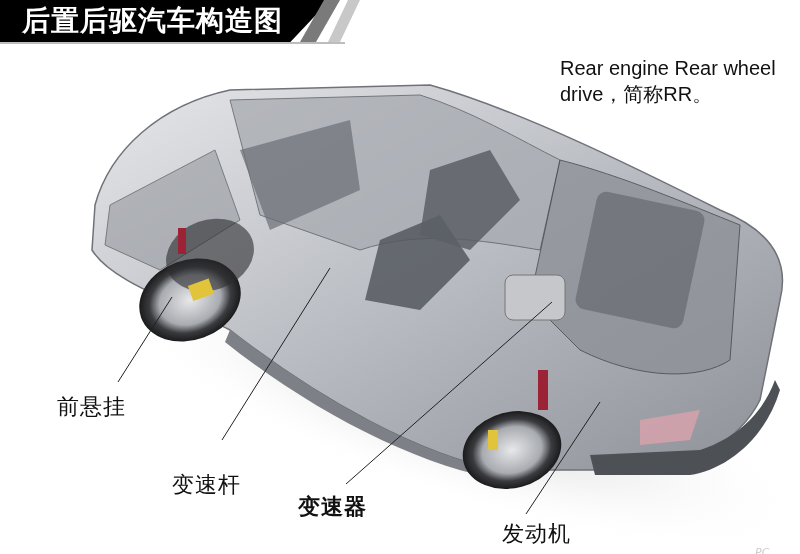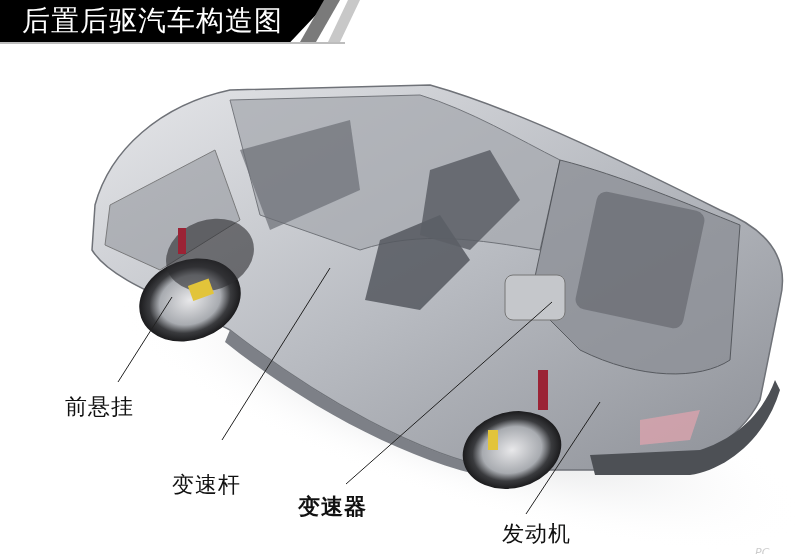--- a/index.html
+++ b/index.html
@@ -16,21 +16,21 @@
     background: #7a7a7a;
     clip-path: polygon(60% 0, 100% 0, 40% 100%, 0 100%);
   }
   .title-stripe2 {
     position: absolute; top: 0; left: 320px; width: 40px; height: 42px;
     background: #c8c8c8;
     clip-path: polygon(70% 0, 100% 0, 50% 100%, 20% 100%);
   }
   .title-text {
     position: absolute; left: 22px; top: 4px; font-size: 28px; color: #fff;
-    letter-spacing: 1px; font-weight: normal; line-height: 34px;
+    letter-spacing: 1px; font-weight: bold; line-height: 34px;
   }
   .title-underline { position: absolute; left: 0; top: 42px; width: 345px; height: 2px; background: #bdbdbd; }
 
   .note {
     position: absolute; left: 560px; top: 55px; font-size: 20px; line-height: 26px;
     color: #111; font-family: "Liberation Sans", sans-serif;
   }
 
   .car-wrap { position: absolute; left: 0; top: 0; width: 800px; height: 554px; }
 
@@ -43,20 +43,22 @@
 </head>
 <body>
 
 <div class="title-bar"></div>
 <div class="title-stripe1"></div>
 <div class="title-stripe2"></div>
 <div class="title-text">后置后驱汽车构造图</div>
 <div class="title-underline"></div>
 
 <div class="note">
+  <div>Rear engine Rear wheel</div>
+  <div>drive，简称RR。</div>
 </div>
 
 <svg class="car-wrap" viewBox="0 0 800 554" xmlns="http://www.w3.org/2000/svg">
   <defs>
     <linearGradient id="bodyG" x1="0" y1="0" x2="1" y2="1">
       <stop offset="0" stop-color="#e6e7ea"></stop>
       <stop offset="0.5" stop-color="#b9bcc2"></stop>
       <stop offset="1" stop-color="#8d9097"></stop>
     </linearGradient>
     <linearGradient id="sideG" x1="0" y1="0" x2="0" y2="1">
@@ -108,18 +110,18 @@
   <path d="M590,455 L700,450 C730,440 760,420 775,380 L780,390 C765,440 725,470 690,475 L595,475 Z" fill="#4d5055"></path>
 </svg>
 
 <svg class="car-wrap" viewBox="0 0 800 554" xmlns="http://www.w3.org/2000/svg">
   <line x1="118" y1="382" x2="172" y2="297" stroke="#222" stroke-width="1"></line>
   <line x1="222" y1="440" x2="330" y2="268" stroke="#222" stroke-width="1"></line>
   <line x1="346" y1="484" x2="552" y2="302" stroke="#222" stroke-width="1"></line>
   <line x1="526" y1="514" x2="600" y2="402" stroke="#222" stroke-width="1"></line>
 </svg>
 
-<div class="label" style="left:65px; top:394px;">前悬挂</div>
+<div class="label" style="left:57px; top:394px;">前悬挂</div>
 <div class="label" style="left:172px; top:472px;">变速杆</div>
 <div class="label" style="left:298px; top:494px;font-weight:bold;">变速器</div>
 <div class="label" style="left:502px; top:521px;">发动机</div>
 
 <div class="watermark">PC</div>
 
 </body></html>

